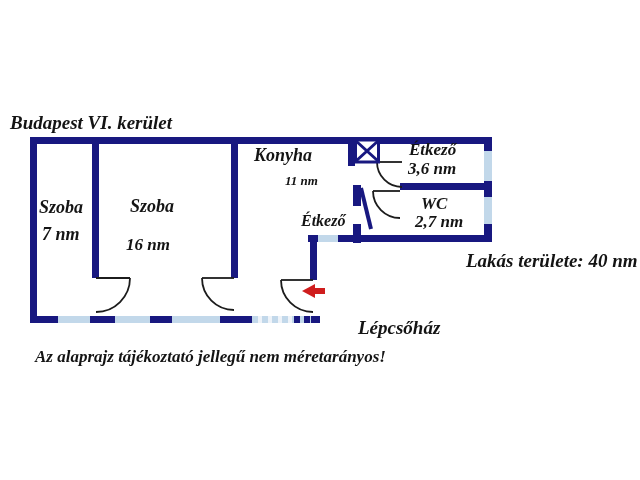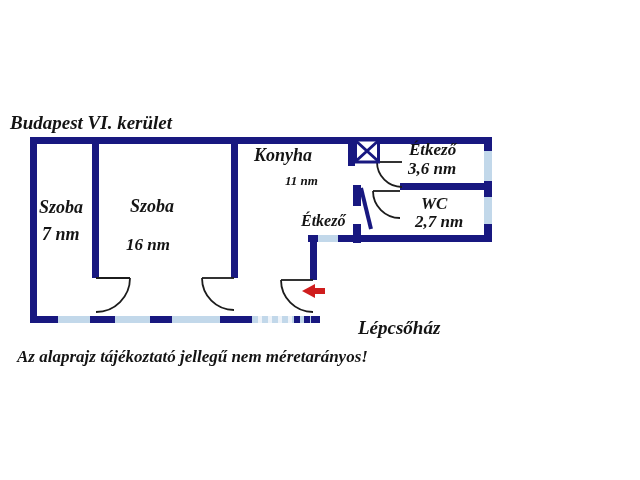--- a/index.html
+++ b/index.html
@@ -100,16 +100,17 @@
   <div class="lbl" style="left:258px;top:174px;font-size:13px;margin-left:27px;">11 nm</div>
 
   <div class="lbl" style="left:301px;top:213px;font-size:16px;">Étkező</div>
 
   <div class="lbl" style="left:409px;top:141px;font-size:17px;">Étkező</div>
   <div class="lbl" style="left:408px;top:160px;font-size:17px;">3,6 nm</div>
 
   <div class="lbl" style="left:421px;top:195px;font-size:17px;">WC</div>
   <div class="lbl" style="left:415px;top:213px;font-size:17px;">2,7 nm</div>
 
+  <div class="lbl" style="left:466px;top:251px;font-size:19px;">Lakás területe: 40 nm</div>
   <div class="lbl" style="left:358px;top:282px;font-size:19px;margin-top:36px;">Lépcsőház</div>
-  <div class="lbl" style="left:17px;top:348px;font-size:17px;">Az alaprajz tájékoztató jellegű nem méretarányos!</div>
+  <div class="lbl" style="left:35px;top:348px;font-size:17px;">Az alaprajz tájékoztató jellegű nem méretarányos!</div>
 
 </div>
 
 </body></html>

